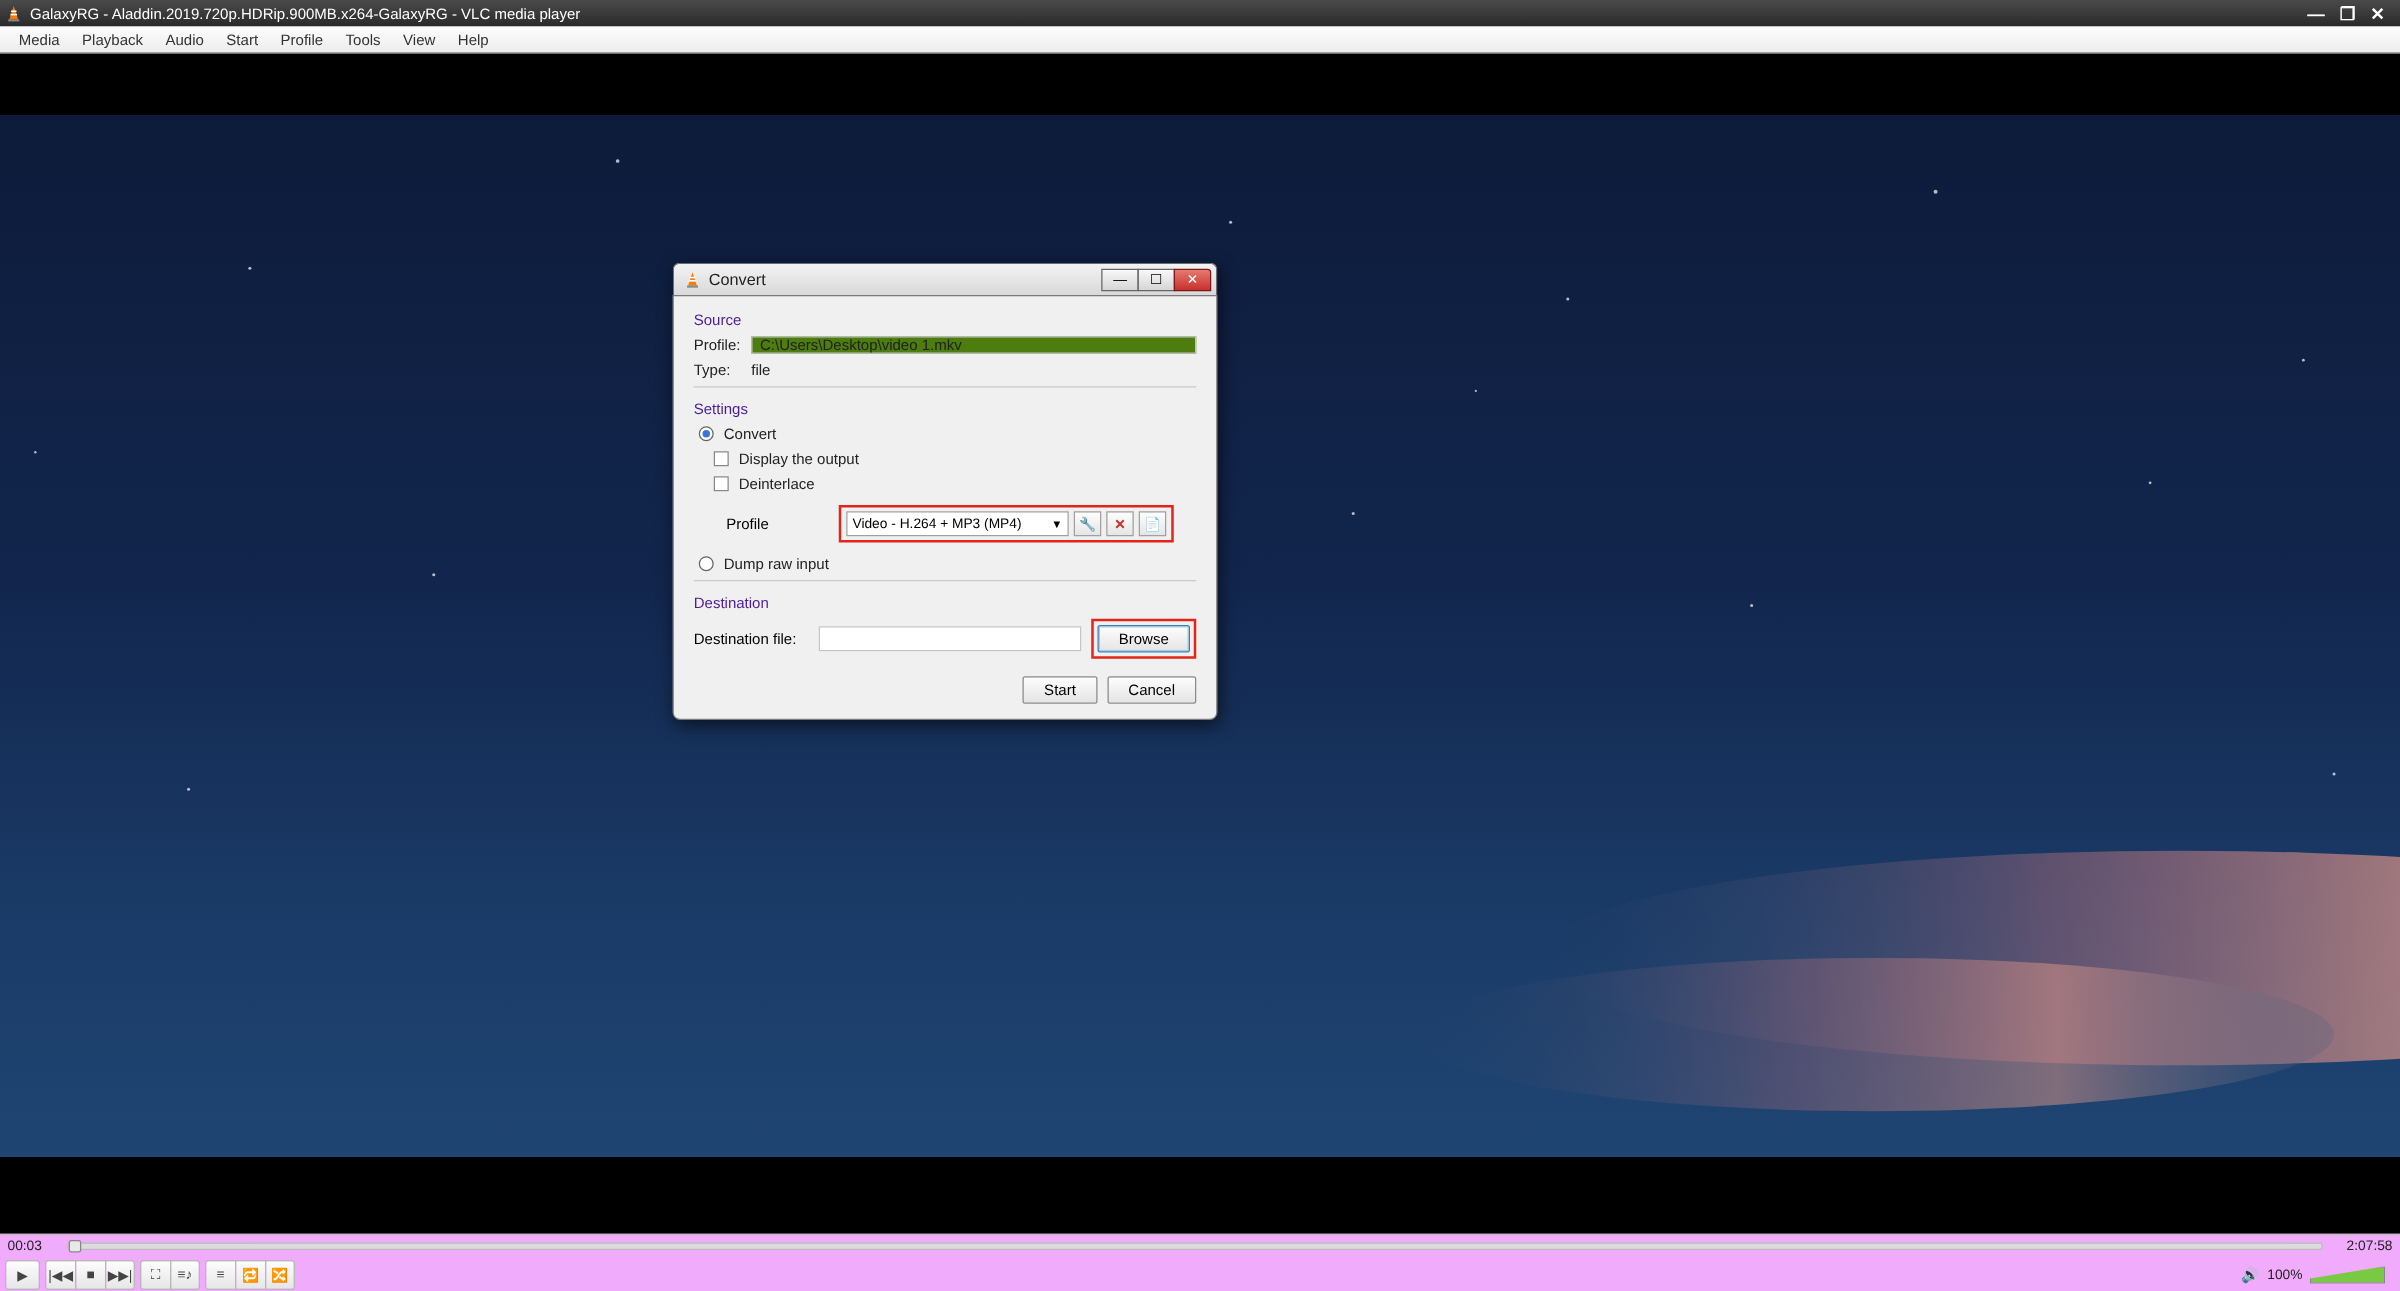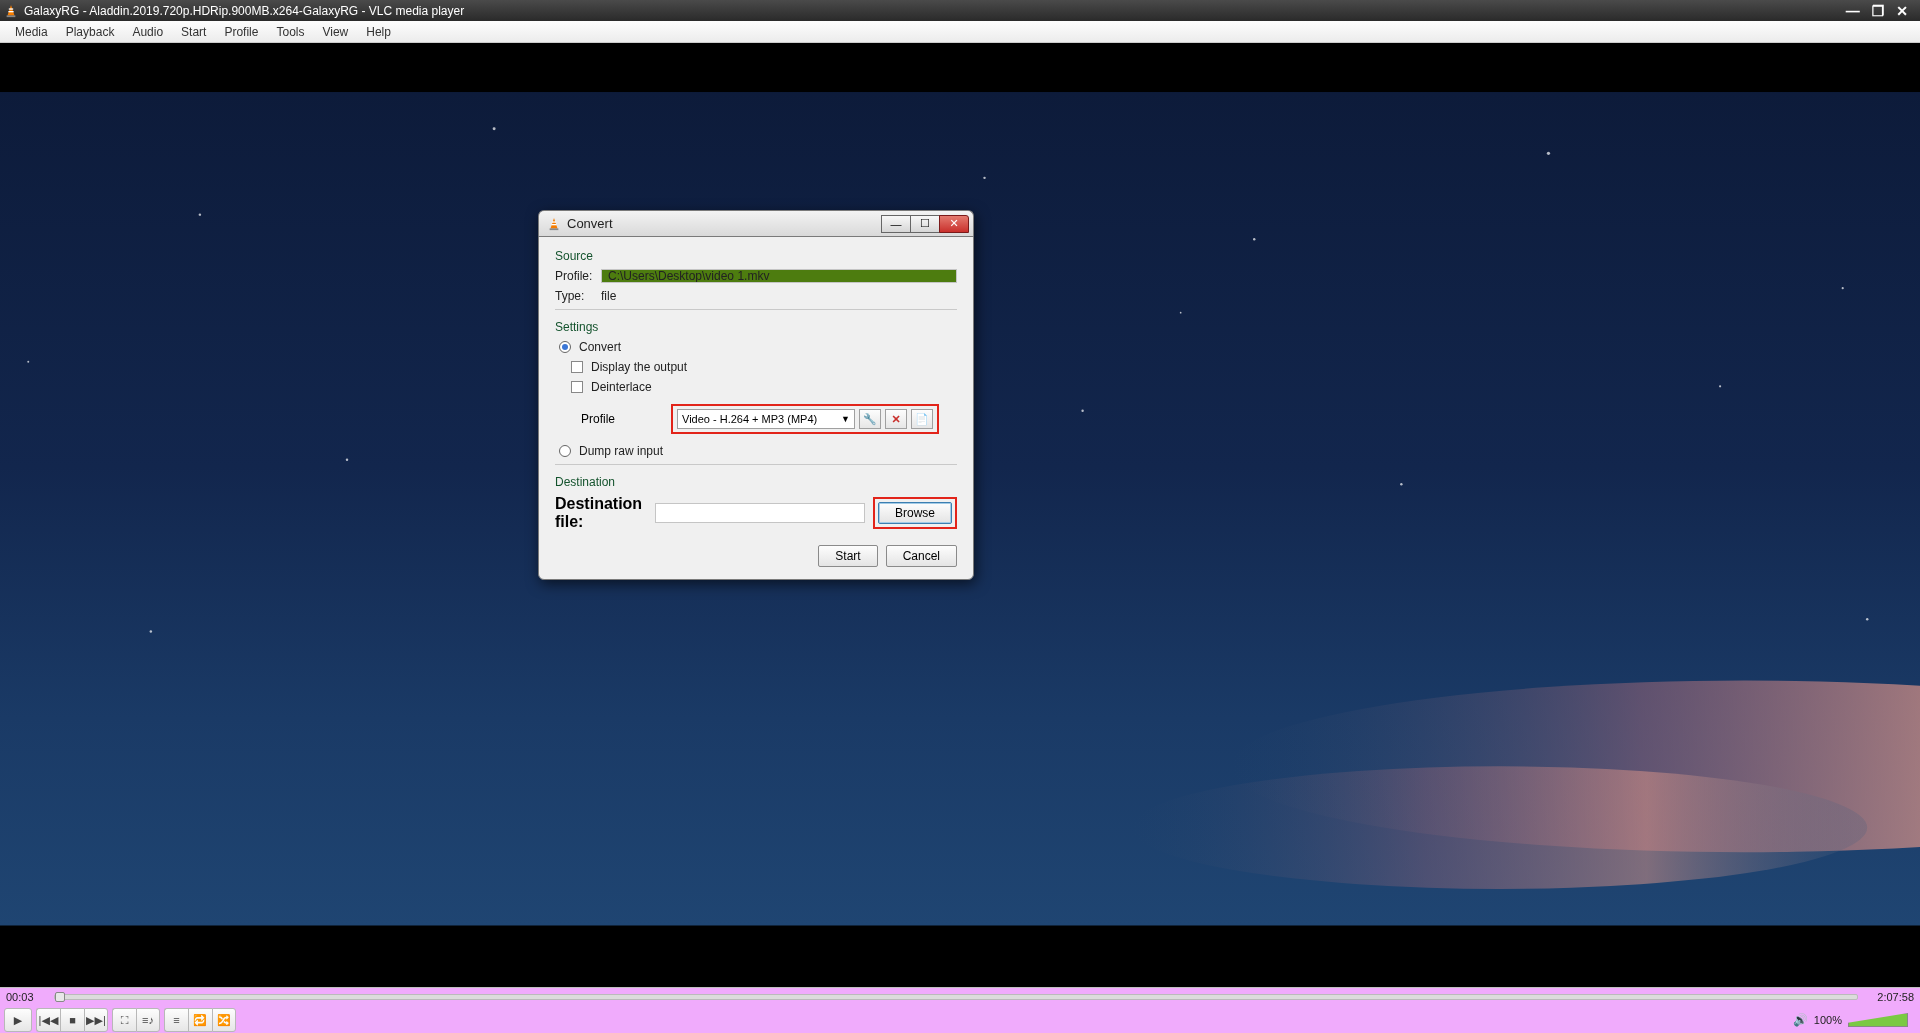--- a/index.html
+++ b/index.html
@@ -42,21 +42,21 @@
 
 .dialog-shadow { position: absolute; top: 210px; left: 538px; width: 436px; box-shadow: 2px 4px 14px rgba(0,0,0,0.6); border-radius: 6px; }
 .dlg-titlebar { height: 26px; background: linear-gradient(to bottom, #f3f3f3, #d9d9d9); border: 1px solid #7a7a7a; border-bottom: none; border-radius: 6px 6px 0 0; display: flex; align-items: center; padding: 0 4px 0 8px; }
 .dlg-titlebar .vlc-cone { width: 14px; height: 14px; margin-right: 6px; }
 .dlg-titlebar .dlg-title { font-size: 13px; flex: 1; color: #222; }
 .dlg-winbtns { display: flex; }
 .dlg-winbtn { width: 30px; height: 18px; border: 1px solid #666; background: linear-gradient(to bottom, #f8f8f8, #d6d6d6); font-size: 11px; display: flex; align-items: center; justify-content: center; cursor: pointer; margin-left: -1px; }
 .dlg-winbtn.close { background: linear-gradient(to bottom, #e47a6f, #c9302c); color: #fff; border-color: #7a1a1a; border-radius: 0 3px 0 0; }
 .dlg-body { background: #f0f0f0; border: 1px solid #7a7a7a; padding: 12px 16px 12px 16px; border-radius: 0 0 6px 6px; }
 
-.section-label { font-size: 12px; color: #14532d; margin-bottom: 6px; }
+.section-label { font-size: 12px; color: #4c1d95; margin-bottom: 6px; }
 .section-divider { border-bottom: 1px solid #c9c9c9; margin: 2px 0 10px 0; }
 .field-row { display: flex; align-items: center; font-size: 12px; margin-bottom: 6px; }
 .field-row .flab { width: 46px; color: #222; }
 .src-input { flex: 1; height: 14px; border: 1px solid #c5c5c5; background: #4d7c0f; padding: 0 6px; font-size: 12px; color: #222; }
 .type-val { font-size: 12px; color: #222; }
 
 .radio-row, .check-row { display: flex; align-items: center; gap: 8px; font-size: 12px; margin: 6px 0 6px 4px; color: #222; }
 .radio { width: 12px; height: 12px; border-radius: 50%; border: 1px solid #666; display: flex; align-items: center; justify-content: center; background: #fff; }
 .radio.checked::after { content: ""; width: 6px; height: 6px; background: #3a76d6; border-radius: 50%; }
 .checkbox { width: 12px; height: 12px; border: 1px solid #888; background: #fff; }
@@ -65,21 +65,21 @@
 
 .profile-row { display: flex; align-items: center; gap: 10px; margin: 10px 0 10px 14px; }
 .profile-label { font-size: 12px; width: 80px; }
 .profile-highlight { border: 2px solid #e2241a; padding: 3px 4px; display: flex; align-items: center; gap: 4px; justify-content: center; }
 .profile-select { width: 178px; height: 20px; border: 1px solid #a0a0a0; background: #fff; font-size: 11px; padding: 0 4px; display: flex; align-items: center; justify-content: space-between; cursor: pointer; }
 .profile-select .caret { font-size: 9px; }
 .iconbtn { width: 22px; height: 20px; border: 1px solid #a0a0a0; background: linear-gradient(to bottom, #fdfdfd, #e6e6e6); display: flex; align-items: center; justify-content: center; font-size: 11px; cursor: pointer; }
 .iconbtn.delete { color: #c9302c; font-weight: bold; }
 
 .dest-row { display: flex; align-items: center; gap: 8px; margin-top: 6px; }
-.dest-label { font-size: 16px; width: 92px; font-weight: bold; }
+.dest-label { font-size: 12px; width: 92px; }
 .dest-input { flex: 1; height: 20px; border: 1px solid #c5c5c5; background: #fff; }
 .browse-highlight { border: 2px solid #e2241a; padding: 3px; }
 .btn { height: 22px; padding: 0 16px; border: 1px solid #8a8a8a; background: linear-gradient(to bottom, #fdfdfd, #e4e4e4); font-size: 12px; cursor: pointer; border-radius: 2px; }
 .btn.focus { border: 1px solid #3c7fb1; box-shadow: 0 0 0 1px #a3cbe6 inset; }
 
 .dlg-buttons { display: flex; justify-content: flex-end; gap: 8px; margin-top: 14px; }
 
 
 .vlc-cone svg { width: 100%; height: 100%; display: block; }
 </style>

